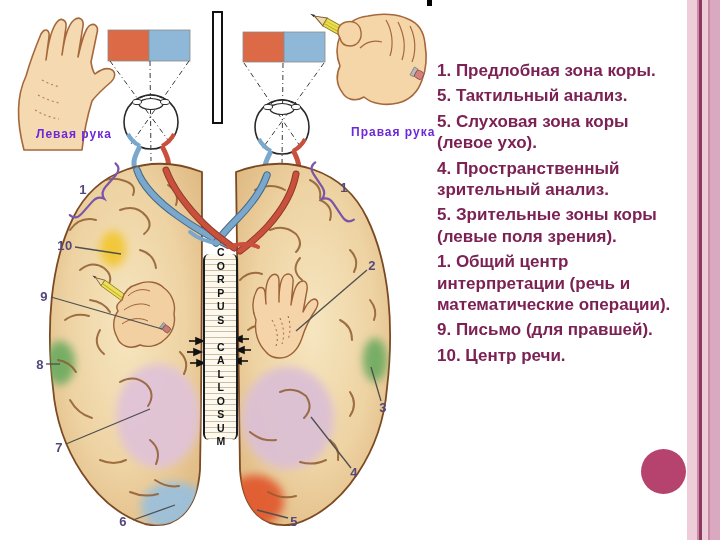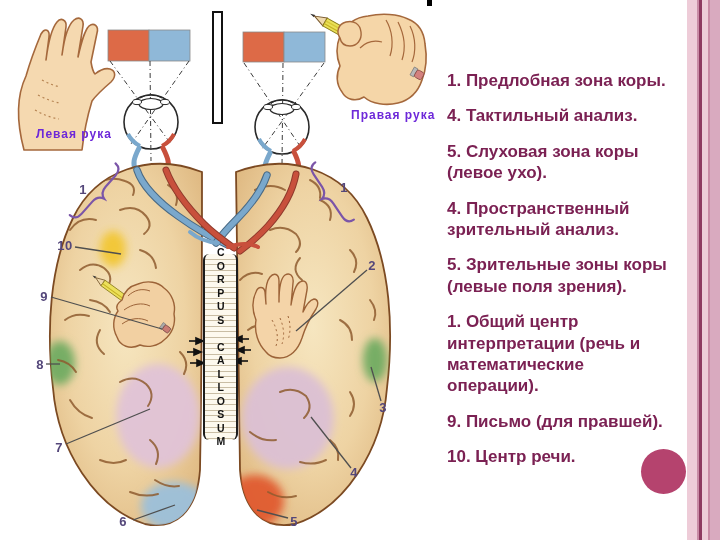--- a/index.html
+++ b/index.html
@@ -18,26 +18,26 @@
   
   .marker{position:absolute;transform:translate(-50%,-50%);color:#54477a;
     font-size:13px;font-weight:bold;letter-spacing:0.5px;}
   .m-1l{left:83px;top:189px}.m-10{left:65px;top:245px}.m-9{left:44px;top:296px}
   .m-8{left:40px;top:364px}.m-7{left:59px;top:447px}.m-6{left:123px;top:521px}
   .m-1r{left:344px;top:187px}.m-2{left:372px;top:265px}.m-3{left:383px;top:407px}
   .m-4{left:354px;top:472px}.m-5{left:294px;top:521px}
 
   .hand-label{position:absolute;color:#6d28d9;font-size:12px;font-weight:bold;letter-spacing:1px;}
   .hand-label.left{left:36px;top:127px}
-  .hand-label.right{left:351px;top:108px}
+  .hand-label.right{left:351px;top:125px}
 
   
   .legend{position:absolute;left:433px;top:56px;width:258px;color:#7b2153;
     font-size:17px;line-height:21.4px;font-weight:bold;}
-  .legend p{margin:14px;}
+  .legend p{margin:4px;}
 
   
   .right-border{position:absolute;top:0;right:0;width:33px;height:540px;
     background:linear-gradient(to right,
       #eeccd8 0px,#eeccd8 10px,
       #c98ca6 10px,#c98ca6 12px,
       #8e3a60 12px,#8e3a60 15px,
       #eeccd8 15px,#eeccd8 21px,
       #c98ca6 21px,#c98ca6 23px,
       #d9aabf 23px,#d9aabf 33px);}
@@ -310,21 +310,21 @@
   <span class="marker m-2">2</span>
   <span class="marker m-3">3</span>
   <span class="marker m-4">4</span>
   <span class="marker m-5">5</span>
 
   <span class="hand-label left">Левая рука</span>
   <span class="hand-label right">Правая рука</span>
 
   <div class="legend">
     <p>1. Предлобная зона коры.</p>
-    <p>4. Тактильный анализ.</p>
+    <p>5. Тактильный анализ.</p>
     <p>5. Слуховая зона коры (левое ухо).</p>
     <p>4. Пространственный зрительный анализ.</p>
     <p>5. Зрительные зоны коры (левые поля зрения).</p>
     <p>1. Общий центр интерпретации (речь и математические операции).</p>
     <p>9. Письмо (для правшей).</p>
     <p>10. Центр речи.</p>
   </div>
 
   <div class="title-mark"></div>
   <div class="right-border"></div>

